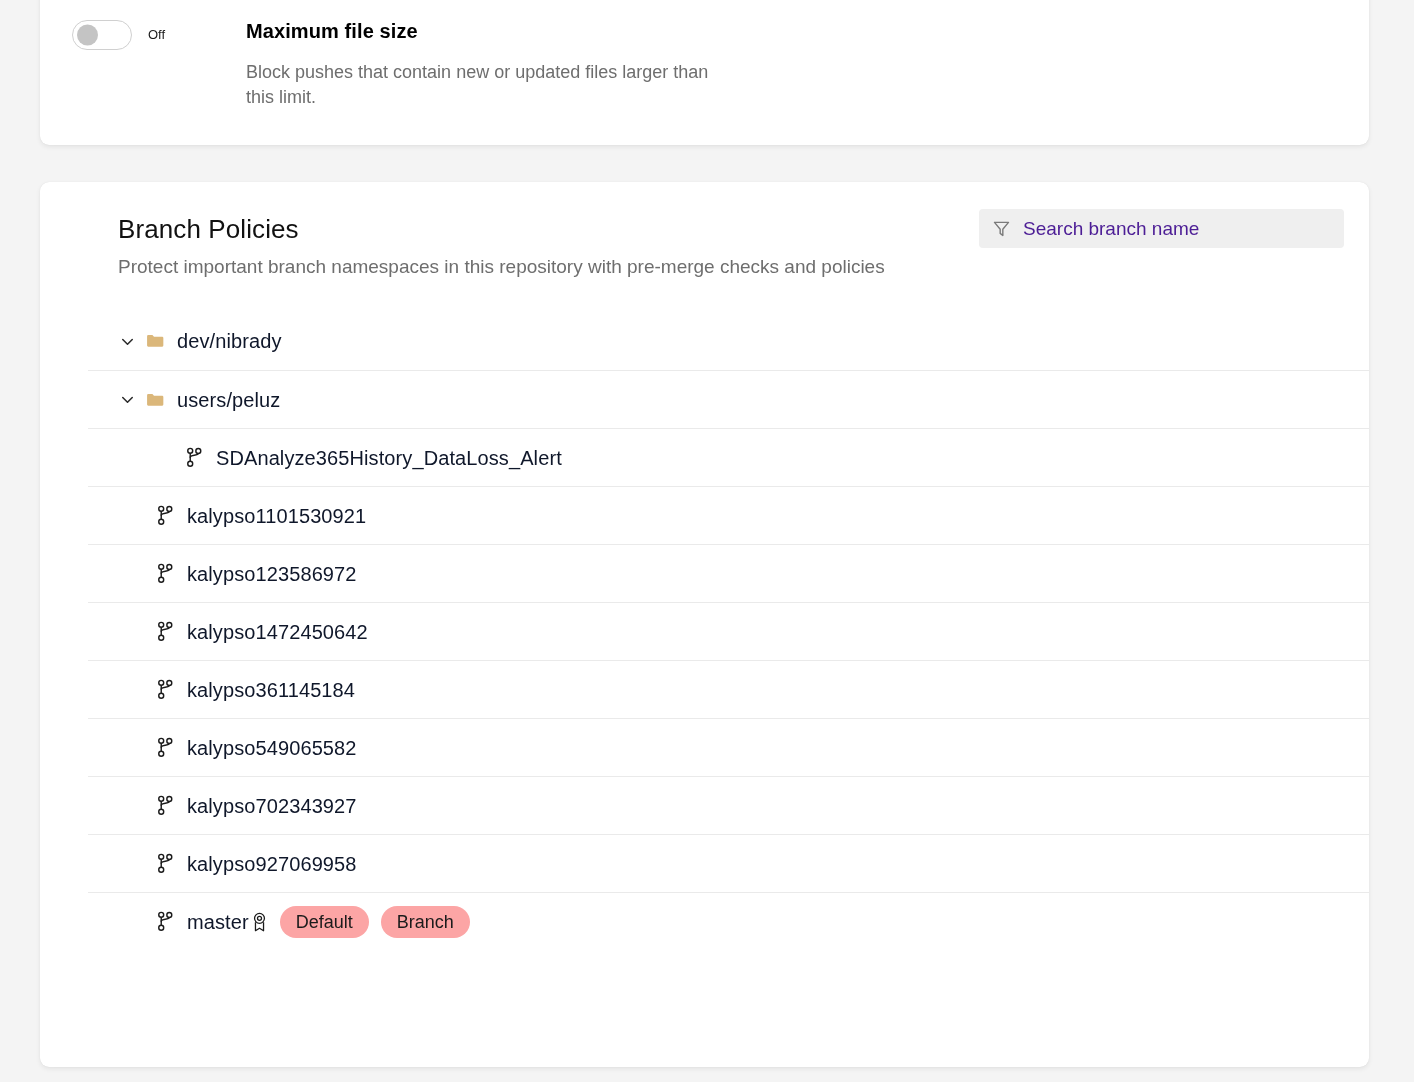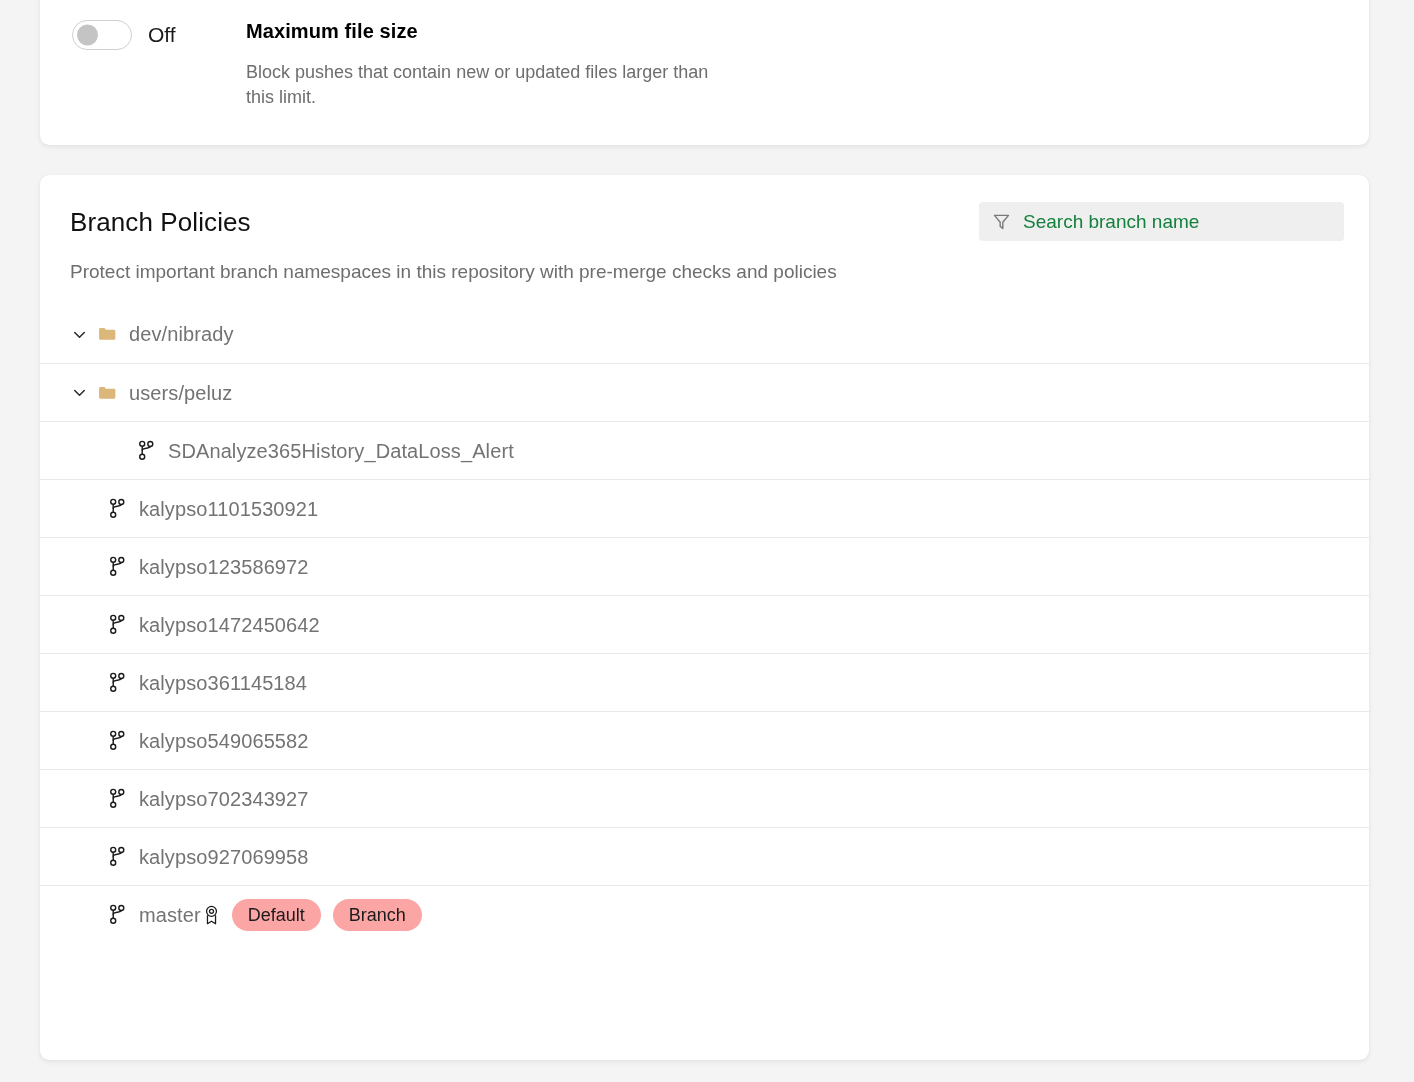--- a/index.html
+++ b/index.html
@@ -29,22 +29,23 @@
     box-shadow: 0 2px 5px rgba(0,0,0,0.07), 0 0 1px rgba(0,0,0,0.10);
     overflow: hidden;
   }
 
   #card-filesize {
     top: -30px;
     height: 175px;
   }
 
   #card-branch-policies {
-    top: 175px;
+    top: 182px;
     height: 885px;
+    padding-left: 48px;
   }
 
   
   .setting-row {
     position: absolute;
     top: 48px;
     left: 0;
     right: 0;
     display: flex;
     align-items: flex-start;
@@ -75,21 +76,21 @@
     height: 21px;
     border-radius: 50%;
     background: #c4c4c4;
     top: 50%;
     left: 4px;
     transform: translateY(-50%);
   }
 
   .toggle-label {
     margin-left: 16px;
-    font-size: 21px;
+    font-size: 13px;
     color: #1b1b1b;
     line-height: 30px;
   }
 
   .setting-text { padding-top: 0; }
 
   .setting-title {
     font-size: 20px;
     font-weight: bold;
     color: #000000;
@@ -113,21 +114,21 @@
   }
 
   .bp-title {
     font-size: 26px;
     color: #111111;
     line-height: 34px;
     letter-spacing: 0.1px;
   }
 
   .bp-subtitle {
-    margin-top: 20px;
+    margin-top: 8px;
     font-size: 19px;
     color: #6e6e6e;
     line-height: 26px;
   }
 
   .search-box {
     position: absolute;
     right: 25px;
     top: 27px;
     width: 365px;
@@ -135,21 +136,21 @@
     background: #efefef;
     border-radius: 4px;
     display: flex;
     align-items: center;
     padding: 0 12px;
     cursor: text;
   }
   .search-box .filter-icon { flex: none; display: block; margin-right: 11px; }
   .search-placeholder {
     font-size: 19px;
-    color: #15803d;
+    color: #4c1d95;
     line-height: 24px;
   }
 
   
   .bp-list { position: relative; }
 
   .branch-row {
     height: 58px;
     display: flex;
     align-items: center;
@@ -162,21 +163,21 @@
   .folder-row { padding-left: 30px; }
   .branch-row.level-0 { padding-left: 68px; }
   .branch-row.level-1 { padding-left: 97px; }
 
   .chevron { flex: none; margin-right: 8px; display: block; }
   .folder-icon { flex: none; margin-right: 12px; display: block; }
   .branch-icon { flex: none; margin-right: 12px; display: block; }
 
   .row-label {
     font-size: 20px;
-    color: #737373;
+    color: #0f172a;
     line-height: 26px;
     letter-spacing: 0.1px;
     white-space: nowrap;
   }
 
   .default-icon { flex: none; margin-left: 2px; display: block; }
 
   .pill {
     display: inline-flex;
     align-items: center;

